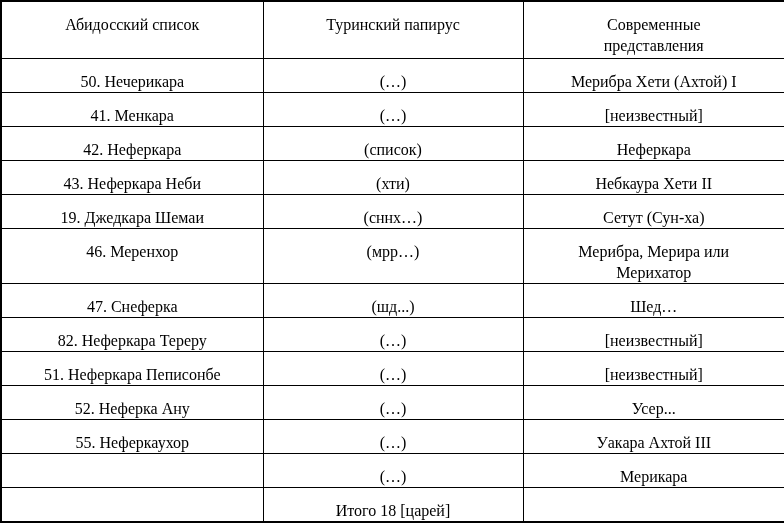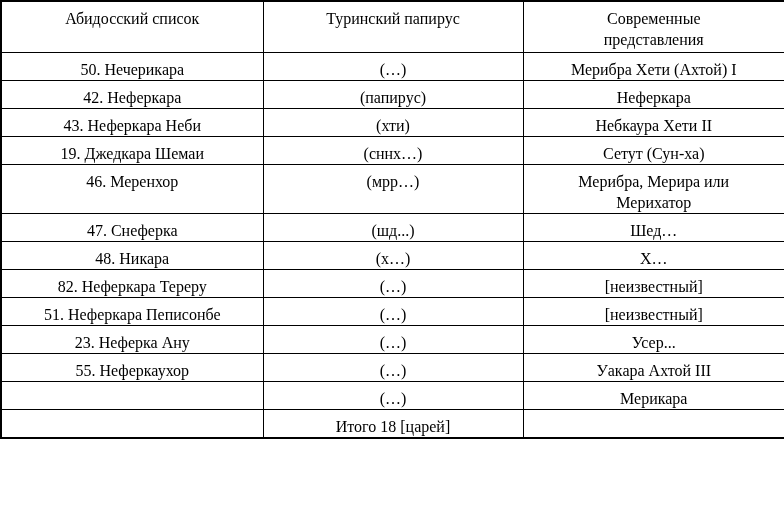--- a/index.html
+++ b/index.html
@@ -29,21 +29,21 @@
   }
   table.kings col.c1{width:262px;}
   table.kings col.c2{width:260px;}
   table.kings col.c3{width:262px;}
   table.kings th,
   table.kings td{
     border:1px solid var(--border-color);
     text-align:center;
     vertical-align:top;
     white-space:pre-line;
-    padding:6px 3px 0 3px;
+    padding:12px 3px 0 3px;
     line-height:21px;
     height:21px;
     overflow:hidden;
     font-weight:normal;
   }
   table.kings th{
     height:44px;
   }
 </style>
 </head>
@@ -64,22 +64,27 @@
 представления</th>
       </tr>
     </thead>
     <tbody>
         <tr>
           <td>50. Нечерикара</td>
           <td>(…)</td>
           <td>Мерибра Хети (Ахтой) I</td>
         </tr>
         <tr>
+          <td>41. Менкара</td>
+          <td>(…)</td>
+          <td>[неизвестный]</td>
+        </tr>
+        <tr>
           <td>42. Неферкара</td>
-          <td>(папирус)</td>
+          <td>(список)</td>
           <td>Неферкара</td>
         </tr>
         <tr>
           <td>43. Неферкара Неби</td>
           <td>(хти)</td>
           <td>Небкаура Хети II</td>
         </tr>
         <tr>
           <td>19. Джедкара Шемаи</td>
           <td>(сннх…)</td>
@@ -90,36 +95,31 @@
           <td>(мрр…)</td>
           <td>Мерибра, Мерира или
 Мерихатор</td>
         </tr>
         <tr>
           <td>47. Снеферка</td>
           <td>(шд...)</td>
           <td>Шед…</td>
         </tr>
         <tr>
-          <td>48. Никара</td>
-          <td>(х…)</td>
-          <td>Х…</td>
-        </tr>
-        <tr>
           <td>82. Неферкара Тереру</td>
           <td>(…)</td>
           <td>[неизвестный]</td>
         </tr>
         <tr>
           <td>51. Неферкара Пеписонбе</td>
           <td>(…)</td>
           <td>[неизвестный]</td>
         </tr>
         <tr>
-          <td>23. Неферка Ану</td>
+          <td>52. Неферка Ану</td>
           <td>(…)</td>
           <td>Усер...</td>
         </tr>
         <tr>
           <td>55. Неферкаухор</td>
           <td>(…)</td>
           <td>Уакара Ахтой III</td>
         </tr>
         <tr>
           <td></td>

